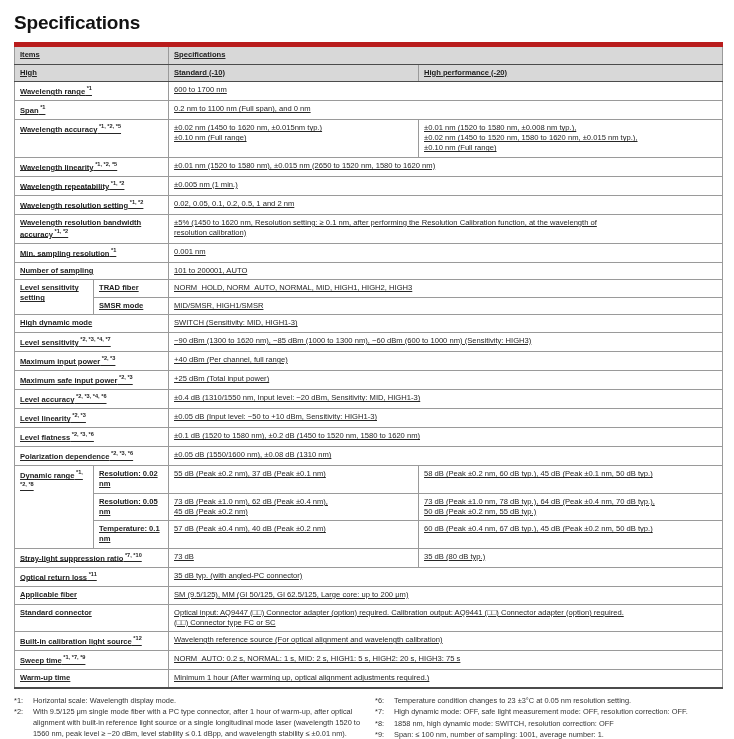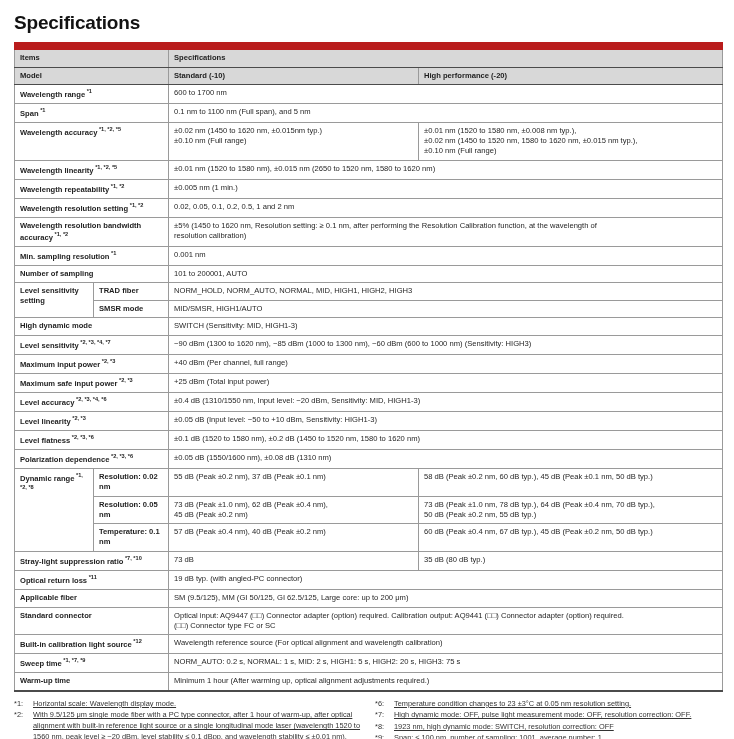--- a/index.html
+++ b/index.html
@@ -11,22 +11,23 @@
   }
   .page { padding:9px 12px 0 14px; }
 
   h1.title {
     font-size:19px; font-weight:bold; color:#121212;
     margin:3px 0 8px 0; letter-spacing:-0.2px;
   }
 
   table.spec {
     width:708px; border-collapse:collapse; table-layout:fixed;
-    border-top:8px solid #b91c1c; border-bottom:2px solid #4b4b4b;
+    border-top:5px solid #b91c1c; border-bottom:2px solid #4b4b4b;
     font-size:7.6px;
+    text-decoration:underline;
   }
   table.spec th, table.spec td {
     border:1px solid #9a9a9a;
     padding:3px 5px 3.5px 5px;
     vertical-align:top; text-align:left;
     line-height:1.32;
     word-wrap:break-word;
   }
   table.spec th.h {
     background:#d8d8d8; font-weight:bold;
@@ -38,52 +39,52 @@
   sup.fref { font-size:5.6px; font-weight:bold; letter-spacing:0; }
 
   .foot {
     display:flex; gap:14px; margin-top:7px;
     font-size:7.4px; line-height:1.48; color:#333333;
     width:708px;
   }
   .fcol { flex:1 1 50%; min-width:0; }
   .fn { display:flex; margin:0 0 0.5px 0; }
   .fm { flex:0 0 19px; }
-  .ft { flex:1 1 auto;text-decoration:underline; }
+  .ft { flex:1 1 auto; }
 </style>
 </head>
 <body>
 
 <div class="page">
   <h1 class="title">Specifications</h1>
 
   <table class="spec">
     <colgroup>
       <col style="width:79px">
       <col style="width:75px">
       <col style="width:250px">
       <col style="width:304px">
     </colgroup>
     <tbody>
         <tr>
           <th colspan="2" class="h">Items</th>
           <th colspan="2" class="h">Specifications</th>
         </tr>
         <tr>
-          <th colspan="2" class="h">Model</th>
+          <th colspan="2" class="h">High</th>
           <th class="h">Standard (-10)</th>
           <th class="h">High performance (-20)</th>
         </tr>
         <tr>
           <td colspan="2" class="lbl">Wavelength range<sup class="fref"> *1</sup></td>
           <td colspan="2" class="val">600 to 1700 nm</td>
         </tr>
         <tr>
           <td colspan="2" class="lbl">Span<sup class="fref"> *1</sup></td>
-          <td colspan="2" class="val">0.1 nm to 1100 nm (Full span), and 5 nm</td>
+          <td colspan="2" class="val">0.2 nm to 1100 nm (Full span), and 0 nm</td>
         </tr>
         <tr>
           <td colspan="2" class="lbl">Wavelength accuracy<sup class="fref"> *1, *2, *5</sup></td>
           <td class="val">±0.02 nm (1450 to 1620 nm, ±0.015nm typ.)<br>±0.10 nm (Full range)</td>
           <td class="val">±0.01 nm (1520 to 1580 nm, ±0.008 nm typ.),<br>±0.02 nm (1450 to 1520 nm, 1580 to 1620 nm, ±0.015 nm typ.),<br>±0.10 nm (Full range)</td>
         </tr>
         <tr>
           <td colspan="2" class="lbl">Wavelength linearity<sup class="fref"> *1, *2, *5</sup></td>
           <td colspan="2" class="val">±0.01 nm (1520 to 1580 nm), ±0.015 nm (2650 to 1520 nm, 1580 to 1620 nm)</td>
         </tr>
@@ -107,21 +108,21 @@
           <td colspan="2" class="lbl">Number of sampling</td>
           <td colspan="2" class="val">101 to 200001, AUTO</td>
         </tr>
         <tr>
           <td rowspan="2" class="lbl">Level sensitivity setting</td>
           <td class="sub">TRAD fiber</td>
           <td colspan="2" class="val">NORM_HOLD, NORM_AUTO, NORMAL, MID, HIGH1, HIGH2, HIGH3</td>
         </tr>
         <tr>
           <td class="sub">SMSR mode</td>
-          <td colspan="2" class="val">MID/SMSR, HIGH1/AUTO</td>
+          <td colspan="2" class="val">MID/SMSR, HIGH1/SMSR</td>
         </tr>
         <tr>
           <td colspan="2" class="lbl">High dynamic mode</td>
           <td colspan="2" class="val">SWITCH (Sensitivity: MID, HIGH1-3)</td>
         </tr>
         <tr>
           <td colspan="2" class="lbl">Level sensitivity<sup class="fref"> *2, *3, *4, *7</sup></td>
           <td colspan="2" class="val">−90 dBm (1300 to 1620 nm), −85 dBm (1000 to 1300 nm), −60 dBm (600 to 1000 nm) (Sensitivity: HIGH3)</td>
         </tr>
         <tr>
@@ -164,21 +165,21 @@
           <td class="val">57 dB (Peak ±0.4 nm), 40 dB (Peak ±0.2 nm)</td>
           <td class="val">60 dB (Peak ±0.4 nm, 67 dB typ.), 45 dB (Peak ±0.2 nm, 50 dB typ.)</td>
         </tr>
         <tr>
           <td colspan="2" class="lbl">Stray-light suppression ratio<sup class="fref"> *7, *10</sup></td>
           <td class="val">73 dB</td>
           <td class="val">35 dB (80 dB typ.)</td>
         </tr>
         <tr>
           <td colspan="2" class="lbl">Optical return loss<sup class="fref"> *11</sup></td>
-          <td colspan="2" class="val">19 dB typ. (with angled-PC connector)</td>
+          <td colspan="2" class="val">35 dB typ. (with angled-PC connector)</td>
         </tr>
         <tr>
           <td colspan="2" class="lbl">Applicable fiber</td>
           <td colspan="2" class="val">SM (9.5/125), MM (GI 50/125, GI 62.5/125, Large core: up to 200 μm)</td>
         </tr>
         <tr>
           <td colspan="2" class="lbl">Standard connector</td>
           <td colspan="2" class="val">Optical input: AQ9447 (□□) Connector adapter (option) required. Calibration output: AQ9441 (□□) Connector adapter (option) required.<br>(□□) Connector type FC or SC</td>
         </tr>
         <tr>
@@ -212,25 +213,25 @@
         </div>
       </div>
     <div class="fcol">
 
     <div class="fn">
           <span class="fm">*6:</span>
           <span class="ft">Temperature condition changes to 23 ±3°C at 0.05 nm resolution setting.</span>
         </div>
         <div class="fn">
           <span class="fm">*7:</span>
-          <span class="ft">High dynamic mode: OFF, pulse light measurement mode: OFF, resolution correction: OFF.</span>
+          <span class="ft">High dynamic mode: OFF, safe light measurement mode: OFF, resolution correction: OFF.</span>
         </div>
         <div class="fn">
           <span class="fm">*8:</span>
-          <span class="ft">1923 nm, high dynamic mode: SWITCH, resolution correction: OFF</span>
+          <span class="ft">1858 nm, high dynamic mode: SWITCH, resolution correction: OFF</span>
         </div>
         <div class="fn">
           <span class="fm">*9:</span>
           <span class="ft">Span: ≤ 100 nm, number of sampling: 1001, average number: 1.</span>
         </div>
         <div class="fn">
           <span class="fm">*10:</span>
           <span class="ft">With He-Ne laser (1523 nm), 0.1 nm resolution setting, 1520 nm to 1620 nm except for peak wavelength ±2 nm.</span>
         </div>
       </div>

